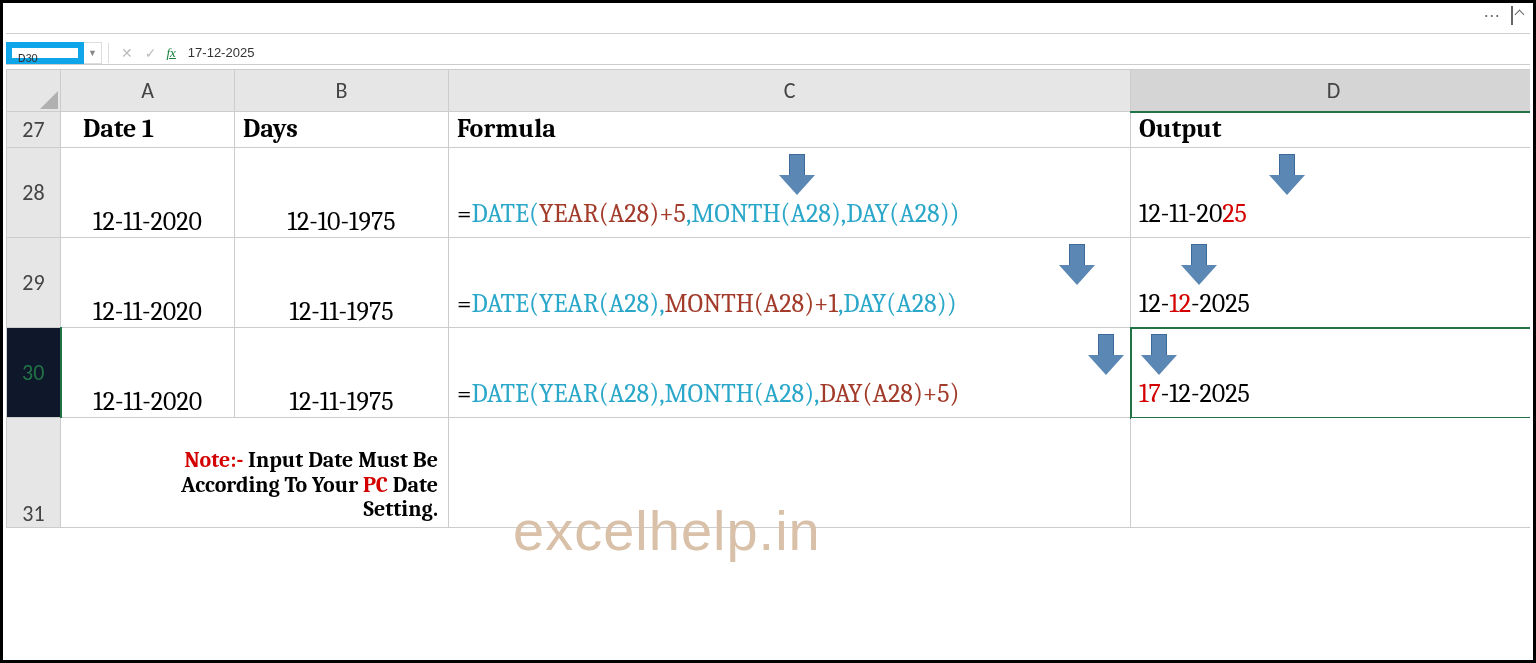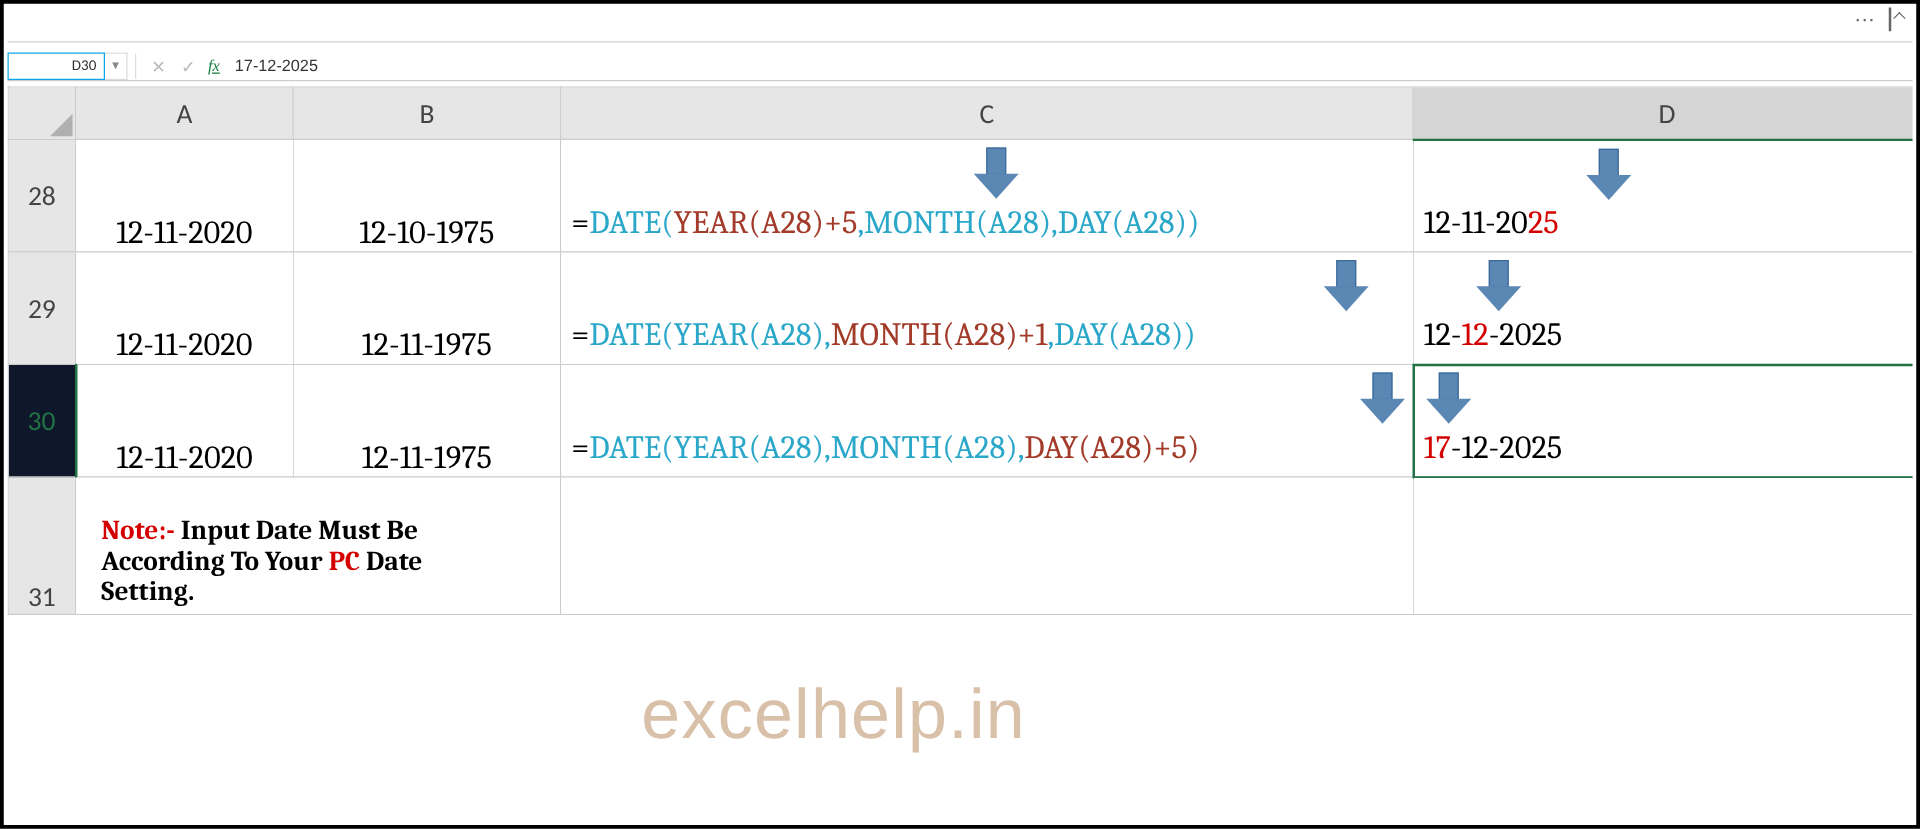--- a/index.html
+++ b/index.html
@@ -10,21 +10,21 @@
   .topicons span { cursor:default; }
   .dots { letter-spacing:2px; }
   .share-ic { width:16px; height:16px; border:1.5px solid #666; position:relative; }
   .share-ic::after { content:""; position:absolute; bottom:6px; left:4px; width:6px; height:6px; border-top:1.5px solid #666; border-right:1.5px solid #666; transform:rotate(-45deg);}
   
   
   .thin-div { position:absolute; top:30px; left:3px; right:3px; height:1px; background:#d0d0d0;}
   
   
   .fxbar { position:absolute; top:38px; left:3px; right:3px; height:24px; display:flex; align-items:center; font-size:12px; color:#333; border-bottom:1px solid #ccc; }
-  .namebox { width:78px; height:22px; border:1px solid #0ea5e9; background:#fff; padding:2px 6px; font-size:12px; line-height:16px;text-align:right; }
+  .namebox { width:78px; height:22px; border:6px solid #0ea5e9; background:#fff; padding:2px 6px; font-size:12px; line-height:16px; }
   .nb-dd { width:18px; height:22px; border:1px solid #ddd; border-left:none; display:flex; align-items:center; justify-content:center; color:#888; font-size:9px;}
   .fx-sep { width:1px; height:20px; background:#ddd; margin:0 6px;}
   .fx-cancel, .fx-accept { color:#bbb; font-size:14px; padding:0 6px; font-family:Arial;}
   .fx-cancel { font-style:normal; }
   .fx-accept { }
   .fx-lbl { font-style:italic; font-family:"Times New Roman", serif; color:#15803d; padding:0 8px 0 4px; font-size:13px;text-decoration:underline;}
   .fx-input { flex:1; height:22px; border:none; outline:none; font-size:13px; color:#333; padding-left:4px;}
   
   
   .grid-wrap { position:absolute; top:66px; left:3px; right:3px; bottom:3px; overflow:hidden; }
@@ -55,23 +55,23 @@
   
   .arrow { position:absolute; width:36px; height:44px; pointer-events:none;}
   .arrow .shaft { position:absolute; top:0; left:10px; width:16px; height:22px; background:#5b87b5; border:1px solid #3d6a9a;}
   .arrow .head { position:absolute; top:21px; left:0; width:0; height:0; border-left:18px solid transparent; border-right:18px solid transparent; border-top:20px solid #5b87b5;}
   .arrow .head2 { position:absolute; top:20px; left:-1px; width:0; height:0; border-left:19px solid transparent; border-right:19px solid transparent; border-top:21px solid #3d6a9a; z-index:-1;}
   
   
   td.cell.selected { outline:2px solid #217346; outline-offset:-1px;}
   td.cell.selected::after { content:""; position:absolute; right:-3px; bottom:-3px; width:7px; height:7px; background:#217346; border:1px solid #fff;}
   
-  .watermark { position:absolute; left:510px; top:495px; font-size:56px; font-family:"Segoe UI Light","Helvetica Neue",Arial,sans-serif; font-weight:300; color:#d9c0a8; letter-spacing:1px; pointer-events:none;margin-top:40px;}
-  
-  .note-cell { font-size:22px !important; font-family:"Cambria","Georgia",serif; font-weight:bold; text-align:left; vertical-align:middle; line-height:1.4; padding:6px 20px !important;}
+  .watermark { position:absolute; left:510px; top:495px; font-size:56px; font-family:"Segoe UI Light","Helvetica Neue",Arial,sans-serif; font-weight:300; color:#d9c0a8; letter-spacing:1px; pointer-events:none;}
+  
+  .note-cell { font-size:22px !important; font-family:"Cambria","Georgia",serif; font-weight:bold; text-align:right; vertical-align:middle; line-height:1.4; padding:6px 10px !important;}
   .note-cell .nt { color:#d40000; }
   
   .rowshort td.cell { height:26px; }
   .rowshort .row-hdr { font-size:18px; color:#666;}
 </style>
 </head>
 <body>
 
 <div class="topicons">
   <span class="dots">···</span>
@@ -102,20 +102,27 @@
   <tbody>
         <tr class="col-hdr">
     <td class="corner"></td>
     <td>A</td>
     <td>B</td>
     <td>C</td>
     <td class="sel">D</td>
   </tr>
 
 
+  <tr class="hdr-row">
+    <td class="row-hdr">27</td>
+    <td class="cell left" style="padding-left:22px;">Date 1</td>
+    <td class="cell left">Days</td>
+    <td class="cell left">Formula</td>
+    <td class="cell left">Output</td>
+  </tr>
 
   <tr>
     <td class="row-hdr">28</td>
     <td class="cell center">12-11-2020</td>
     <td class="cell center red">12-10-1975</td>
     <td class="cell left" style="padding-bottom:8px;">
       <div class="arrow" style="top:6px; left:330px;">
               <div class="shaft"></div>
               <div class="head2"></div>
               <div class="head"></div>

